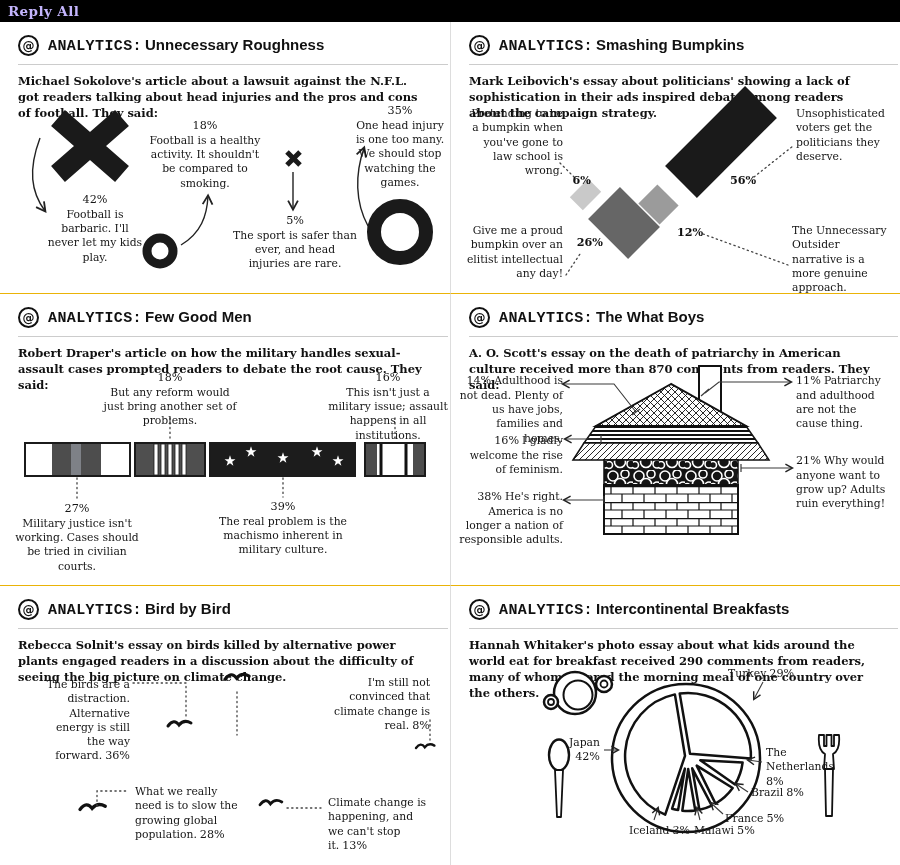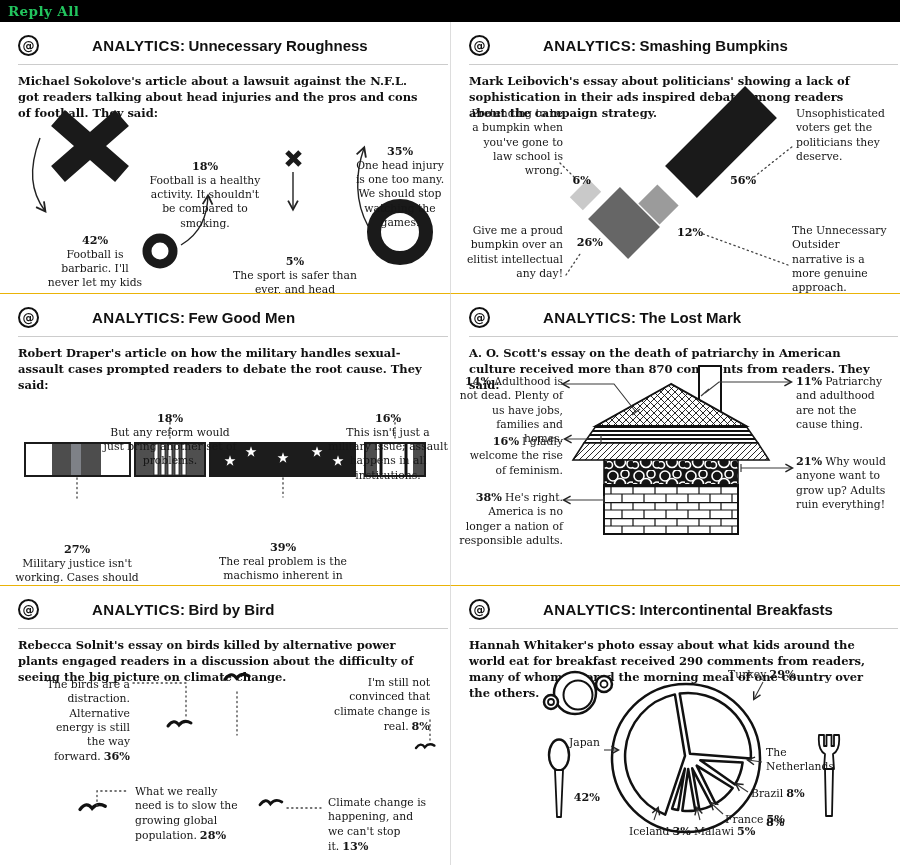--- a/index.html
+++ b/index.html
@@ -1,32 +1,32 @@
 <!DOCTYPE html>
 <html><head>
 <meta charset="utf-8">
 <style>
   html,body{margin:0;padding:0;background:#fff;}
   .page{width:900px;height:865px;position:relative;font-family:"DejaVu Serif",serif;color:#111;background:#fff;}
-  .topbar{height:22px;background:#000;color:#22c55e;font:bold 13.5px/22px "DejaVu Serif",serif;padding-left:8px;letter-spacing:.4px;}
+  .topbar{height:22px;background:#000;color:#c4b5fd;font:bold 13.5px/22px "DejaVu Serif",serif;padding-left:8px;letter-spacing:.4px;}
   .grid{display:grid;grid-template-columns:450px 450px;grid-template-rows:271px 292px 280px;}
   .panel{position:relative;overflow:hidden;background:#fff;box-sizing:border-box;}
   .panel.right{border-left:1px solid #ddd;}
   .panel.r2,.panel.r3{border-top:1px solid #eab308;}
   .hd{display:flex;align-items:center;gap:9px;padding:13px 18px 0 18px;}
   .at{width:21px;height:21px;min-width:21px;border:2.6px solid #111;border-radius:50%;display:flex;align-items:center;justify-content:center;font:bold 12px "DejaVu Sans",sans-serif;box-sizing:border-box;}
   .at::before{content:"@";}
   .hd h2{margin:0;font:bold 15px "Liberation Sans",sans-serif;color:#111;white-space:nowrap;}
-  .kick{font-family:Liberation Sans, sans-serif;letter-spacing:.4px;margin-right:3px;margin-left:44px;}
+  .kick{font-family:Liberation Mono, monospace;letter-spacing:.4px;margin-right:3px;}
   .rule{border-bottom:1px solid #ccc;margin:8px 2px 0 18px;}
   .intro{margin:9px 26px 0 18px;font:bold 11.5px/1.38 "DejaVu Serif",serif;}
   .chart{position:absolute;left:0;top:0;width:100%;height:100%;pointer-events:none;}
   .overlay{position:absolute;left:0;top:0;}
   .lbl{position:absolute;font:10.8px/1.32 "DejaVu Serif",serif;color:#161616;}
-  .lbl b{font-weight:bold;font-size:11.2px;margin-top:40px;}
+  .lbl b{font-weight:normal;font-size:11.2px;}
   .stack b{display:block;}
   .ta-c{text-align:center}.ta-r{text-align:right}.ta-l{text-align:left}
   .nw{white-space:nowrap}
   .pctl{position:absolute;font:bold 11.2px "DejaVu Serif",serif;color:#111;}
   .lead{margin-right:3px}.trail{margin-left:3px}
   .arr{fill:none;stroke:#222;stroke-width:1.4;}
   .thin{fill:none;stroke:#3a3a3a;stroke-width:1.1;}
   .dot{fill:none;stroke:#444;stroke-width:1.3;stroke-dasharray:1.3 3.4;stroke-linecap:round;}
   .tick{stroke:#3a3a3a;stroke-width:1.2;}
   .slice{fill:#fff;stroke:#111;stroke-width:2.5;stroke-linejoin:round;}
@@ -144,21 +144,21 @@
         <div class="lbl ta-c stack" style="left:100px;top:77px;width:140px"><b>18%</b><span>But any reform would just bring another set of problems.</span></div>
         <div class="lbl ta-c stack" style="left:326px;top:77px;width:124px"><b>16%</b><span>This isn't just a military issue; assault happens in all institutions.</span></div>
         <div class="lbl ta-c stack" style="left:7px;top:208px;width:140px"><b>27%</b><span>Military justice isn't working. Cases should be tried in civilian courts.</span></div>
         <div class="lbl ta-c stack" style="left:213px;top:206px;width:140px"><b>39%</b><span>The real problem is the machismo inherent in military culture.</span></div>
       </div>
     </section>
 
     <section class="panel r2 right">
       <div class="hd">
         <span class="at"></span>
-        <h2><span class="kick">ANALYTICS:</span><span>The Lost Mark</span></h2>
+        <h2><span class="kick">ANALYTICS:</span><span>The What Boys</span></h2>
       </div>
       <div class="rule"></div>
       <p class="intro">A. O. Scott's essay on the death of patriarchy in American culture received more than 870 comments from readers. They said:</p>
       <div class="chart">
         <svg class="overlay" width="450" height="292" viewBox="0 0 450 292">
           <defs>
             <pattern id="patRoof" patternUnits="userSpaceOnUse" width="7" height="7">
               <rect width="7" height="7" fill="#fff"></rect>
                 <path d="M0,0 L7,7 M7,0 L0,7" stroke="#111" stroke-width="0.9"></path>
             </pattern>

